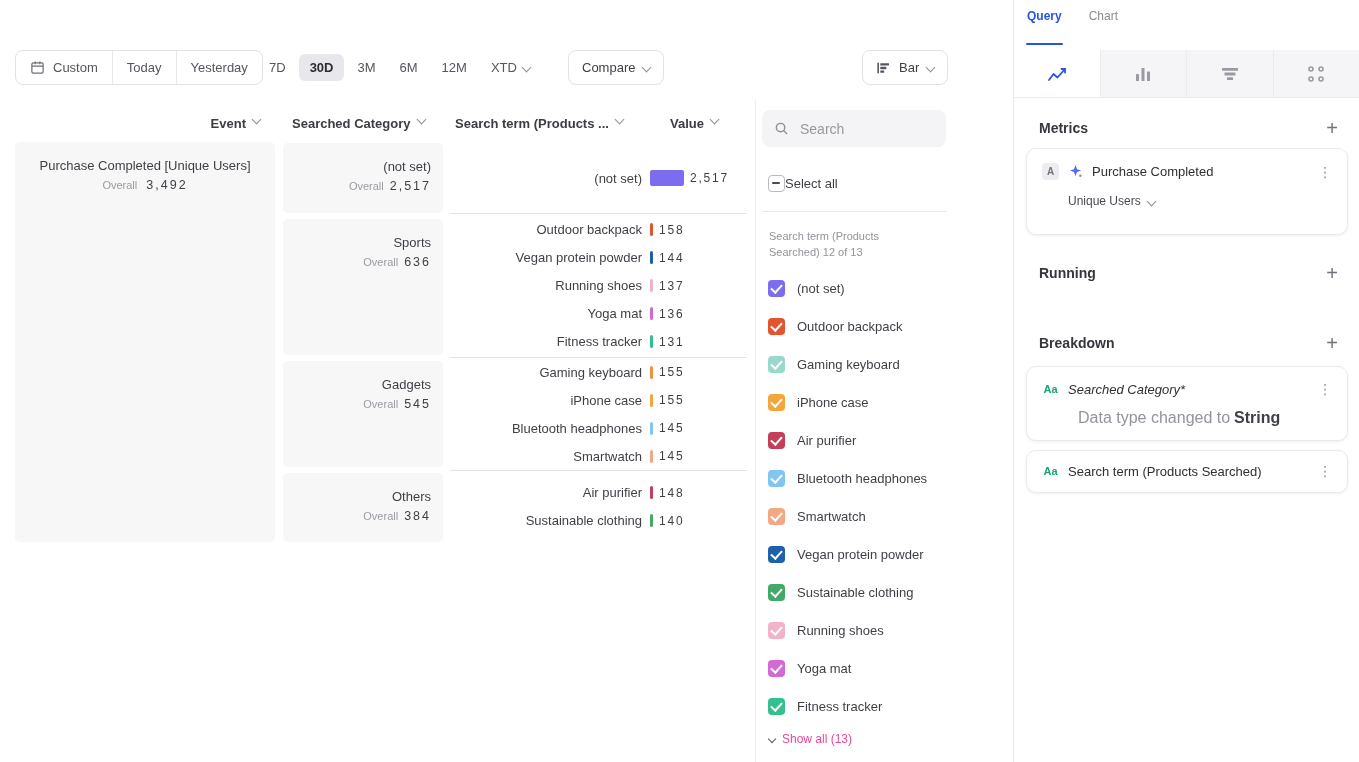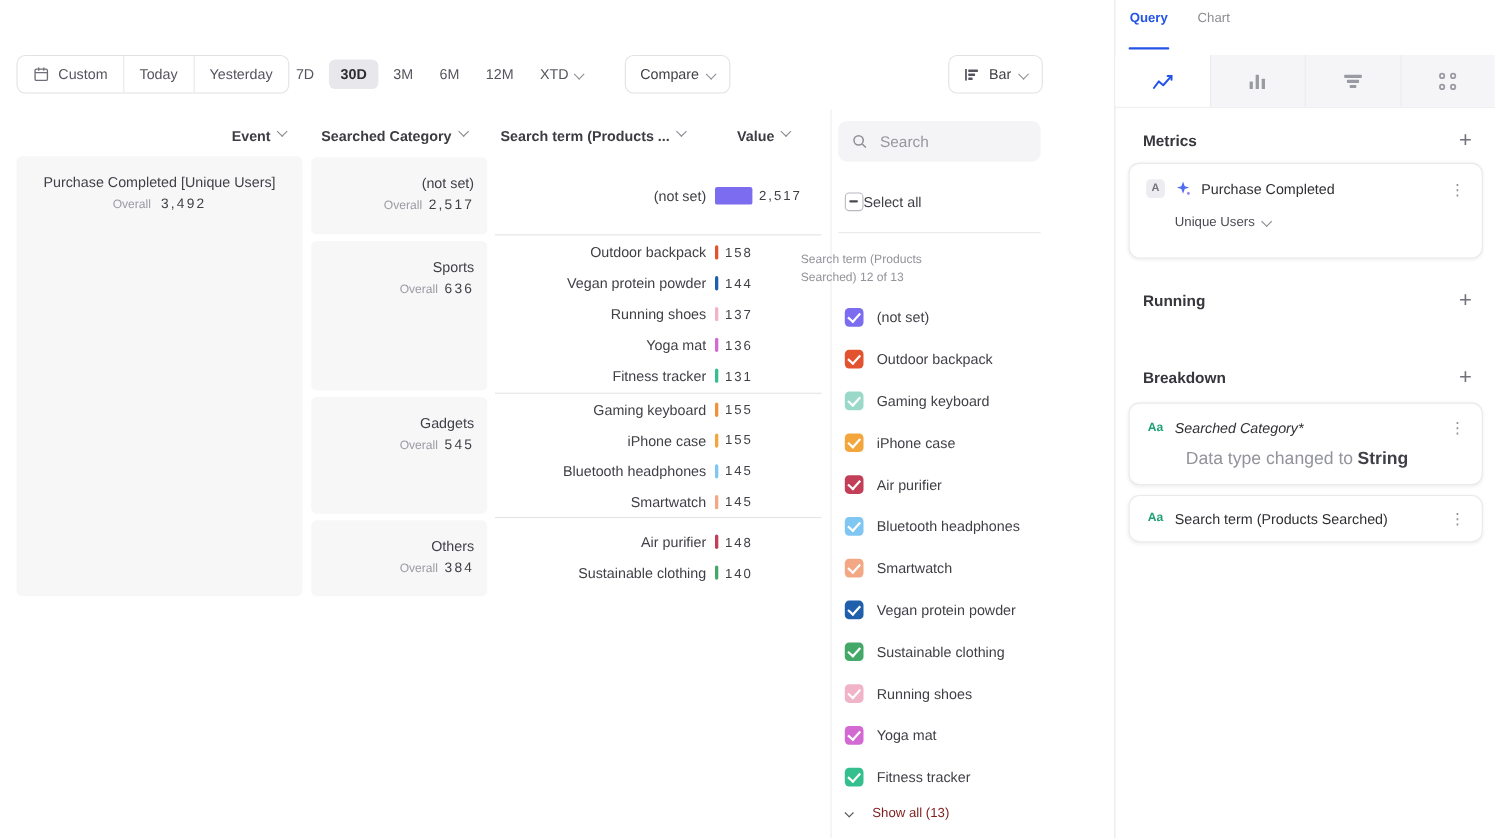--- a/index.html
+++ b/index.html
@@ -43,27 +43,27 @@
   
   .vdivider{position:absolute;left:755px;top:100px;width:1px;height:662px;background:#ededf0}
   .search-box{position:absolute;left:762px;top:110px;width:184px;height:37px;background:#f4f4f6;border-radius:8px;display:flex;align-items:center;gap:9px;padding:0 12px;box-sizing:border-box}
   .search-box input{border:0;background:transparent;outline:none;font-size:14px;color:#3f3f46;width:100%;font-family:inherit}
   .search-box input::placeholder{color:#97979e}
   .select-all{position:absolute;left:768px;top:175px;display:flex;align-items:center;cursor:pointer}
   .cb-indet{width:17px;height:17px;border:1.5px solid #b9b9c1;border-radius:4px;box-sizing:border-box;position:relative;background:#fff;flex:none}
   .cb-indet::after{content:"";position:absolute;left:3px;top:6px;width:8px;height:2px;background:#4a4a52;border-radius:1px}
   .sa-label{font-size:13px;color:#3f3f46}
   .f-divider{position:absolute;left:762px;top:211px;width:184px;height:1px;background:#e8e8eb}
-  .f-caption{position:absolute;left:728px;top:229px;width:162px;font-size:11px;color:#93939b;line-height:15.5px}
+  .f-caption{position:absolute;left:769px;top:229px;width:162px;font-size:11px;color:#93939b;line-height:15.5px}
   .f-items{position:absolute;left:768px;top:269px}
   .f-item{height:38px;display:flex;align-items:center;gap:12px;cursor:pointer}
   .cbox{width:17px;height:17px;border-radius:4px;position:relative;flex:none}
   .cbox::after{content:"";position:absolute;left:5px;top:2.5px;width:5px;height:9px;border-right:2px solid #fff;border-bottom:2px solid #fff;transform:rotate(42deg)}
   .f-label{font-size:13px;color:#3f3f46;white-space:nowrap}
-  .show-all{position:absolute;left:769px;top:732px;display:flex;align-items:center;gap:18px;font-size:12px;color:#7f1d1d;cursor:pointer}
+  .show-all{position:absolute;left:769px;top:732px;display:flex;align-items:center;gap:7px;font-size:12px;color:#ec4899;cursor:pointer}
   .show-all .chev{width:5px;height:5px;border-color:#55555e;vertical-align:0}
 
   
   .query-panel{position:absolute;left:1013px;top:0;width:346px;height:762px;border-left:1px solid #e7e7ea;box-sizing:border-box;background:#fff}
   .qp-tabs{display:flex;gap:27px;padding:9px 0 0 13px}
   .qp-tab{font-size:12px;color:#8c8c93;cursor:pointer;padding-bottom:22px;position:relative}
   .qp-tab.active{color:#2353e8;font-weight:bold}
   .qp-tab.active::after{content:"";position:absolute;left:-1px;right:-1px;bottom:0;height:2.5px;background:#2353e8;border-radius:2px}
   .icon-tabs{display:flex;height:47px;border-bottom:1px solid #ebebee;margin-top:5px}
   .icon-tab{flex:1;display:flex;align-items:center;justify-content:center;background:#f5f5f7;border-left:1px solid #ebebee;cursor:pointer}

